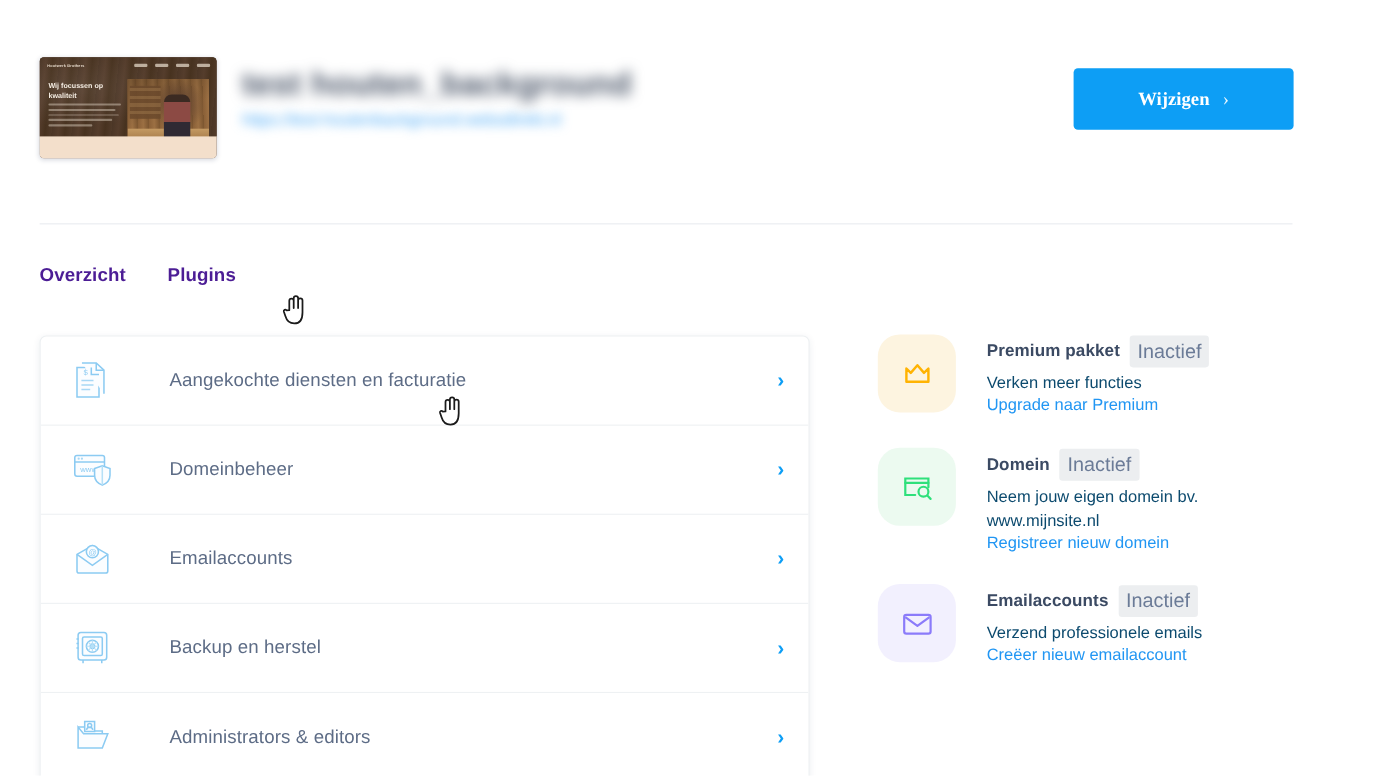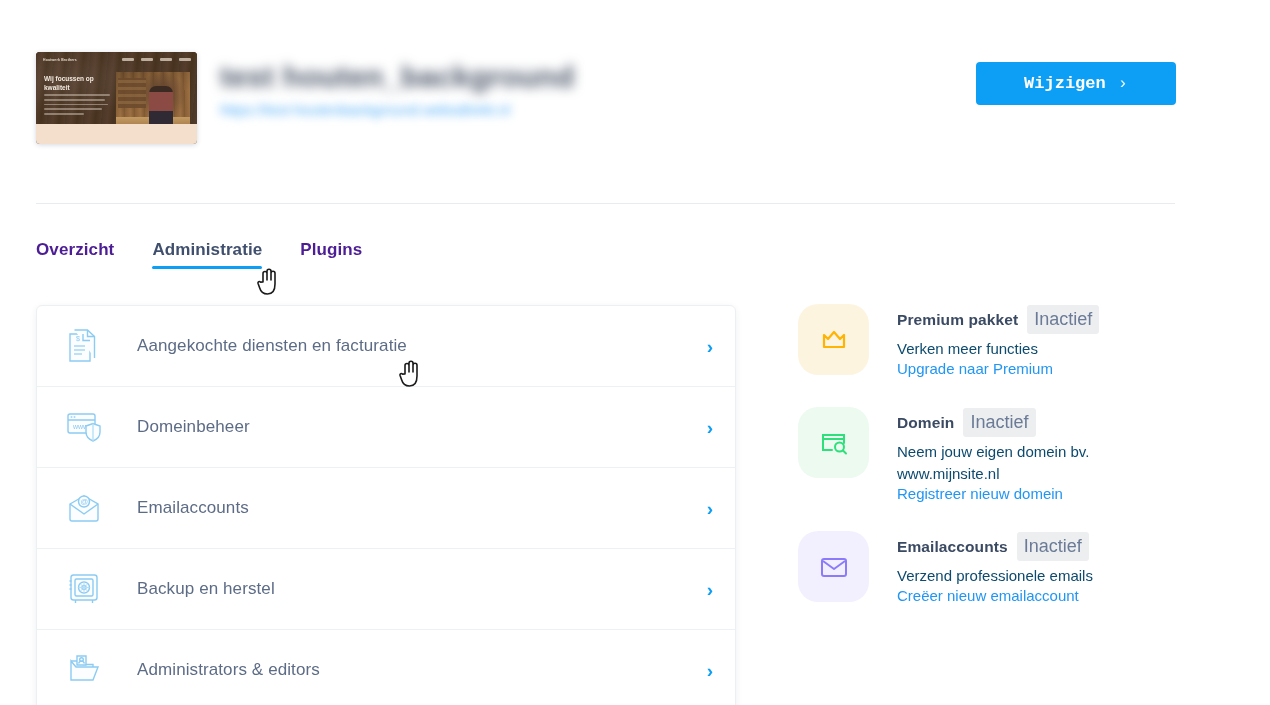--- a/index.html
+++ b/index.html
@@ -100,24 +100,24 @@
   .site-url {
     margin-top: 4px;
     font-size: 15px; color: #42a5f5; line-height: 20px;
     filter: blur(5px);
     -webkit-filter: blur(5px);
     user-select: none;
   }
 
   .btn-primary {
     position: absolute; left: 940px; top: 10px;
-    width: 200px; height: 43px;
+    width: 200px; height: 56px;
     background: #0d9ef5; color: #fff;
     border: none; border-radius: 4px;
-    font-family: Liberation Mono, monospace;
+    font-family: Liberation Serif, serif;
     font-size: 17px; font-weight: 600;
     display: flex; align-items: center; justify-content: center; gap: 12px;
     cursor: pointer;
   }
   .btn-primary .chev { font-size: 17px; font-weight: 400; opacity: .92; }
 
   .divider {
     position: absolute; left: 36px; top: 203px; width: 1139px; height: 1px;
     background: #e9ecef;
   }
@@ -154,21 +154,21 @@
     height: 81px; padding: 0 22px 0 26px;
     border-bottom: 1px solid #eef1f3;
     cursor: pointer;
   }
   .list-row .ricon {
     width: 42px; min-width: 42px; height: 42px;
     display: flex; align-items: center; justify-content: center;
     color: #7fc4f0;
   }
   .list-row .rlabel {
-    margin-left: 32px;
+    margin-left: 49px;
     font-size: 17px; color: #5d6c86; letter-spacing: .1px;
   }
   .list-row .rchev {
     margin-left: auto; color: #0d9ef5;
     font-size: 19px; font-weight: 700; line-height: 1;
     display: flex; align-items: center;
   }
 
   
   .promos { position: absolute; left: 798px; top: 304px; width: 400px; }
@@ -248,21 +248,20 @@
     <button class="btn-primary">
       <span>Wijzigen</span>
       <span class="chev">›</span>
     </button>
   </div>
 
   <div class="divider"></div>
 
   <div class="tabs">
     <div class="tab">Overzicht</div>
-    <div class="tab active">Administratie</div>
     <div class="tab">Plugins</div>
   </div>
 
   <div class="list-card">
 
     <div class="list-row">
       <span class="ricon">
         <svg width="34" height="36" viewBox="0 0 34 36" fill="none" stroke="#8ccbf2" stroke-width="1.4">
           <path d="M3 6h13l7 6.5V33H3z" fill="#fbfdff"></path>
           <path d="M7.5 2h13l7 6.5V30" fill="#fbfdff"></path>

